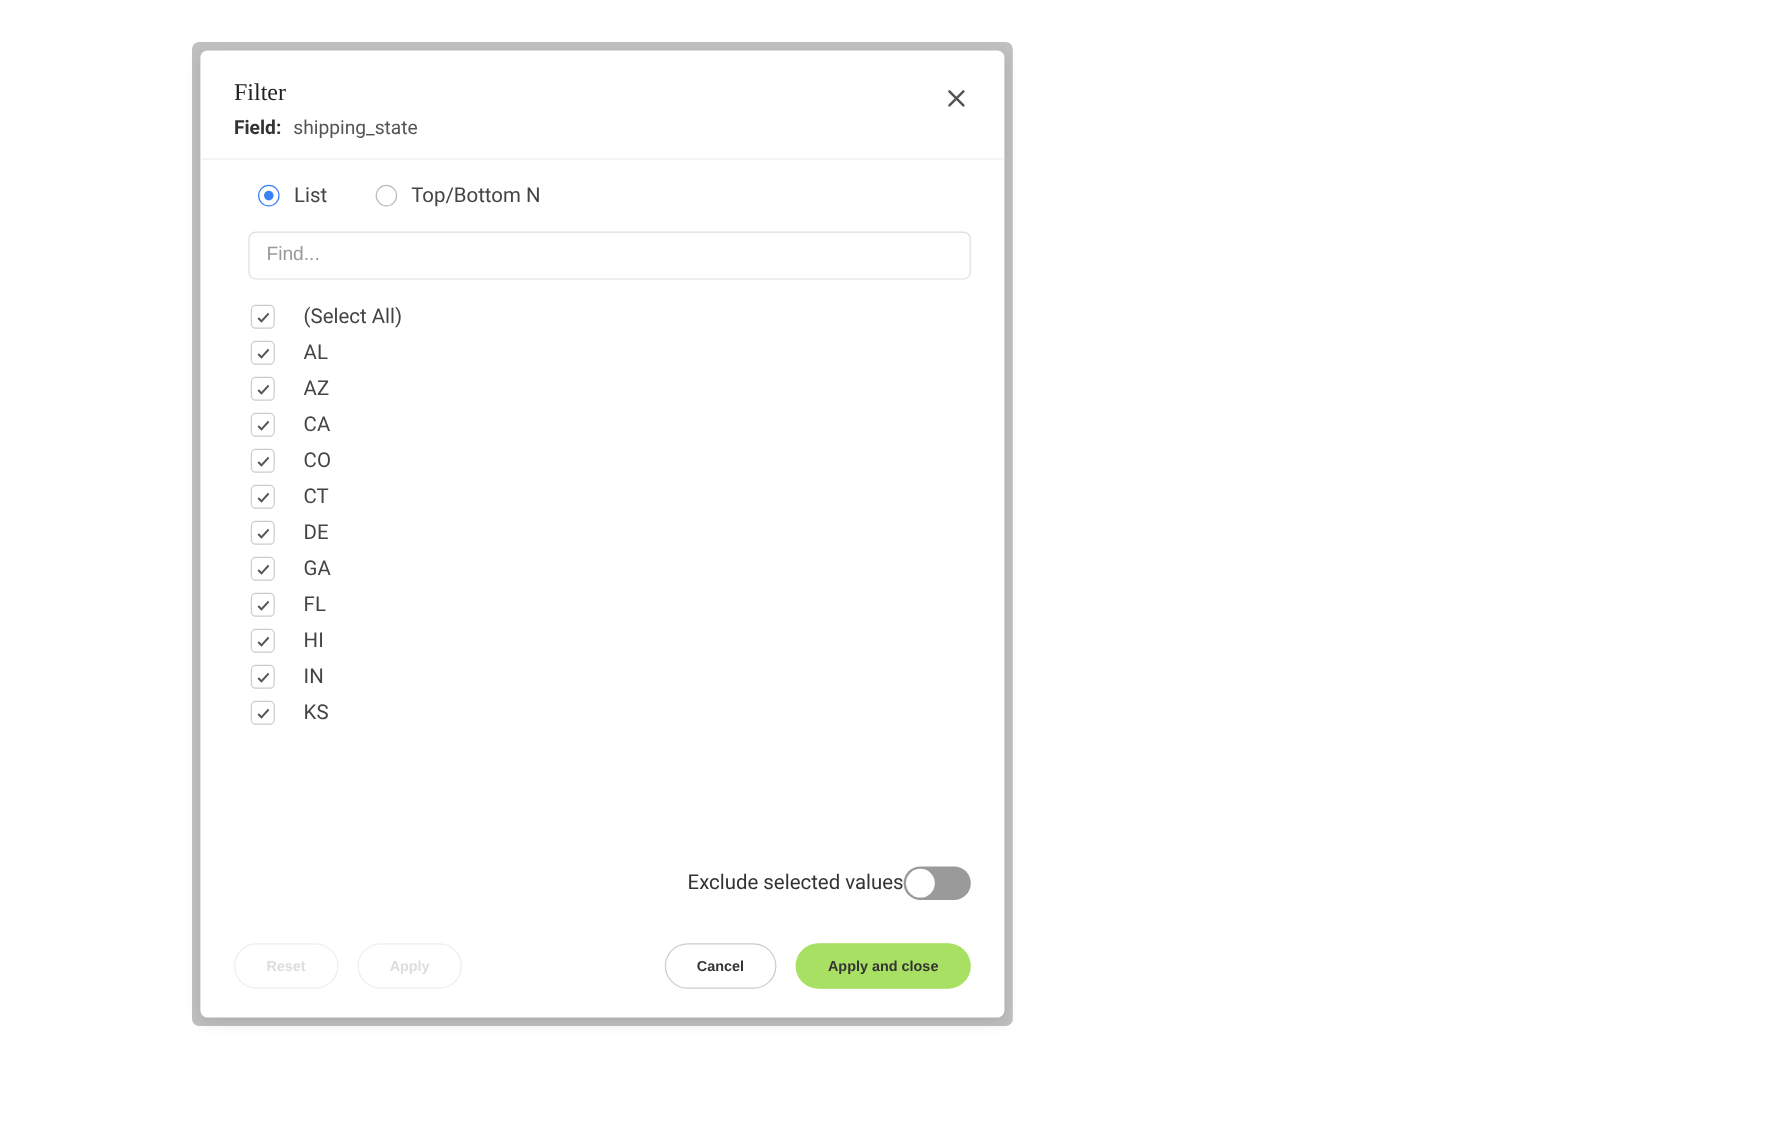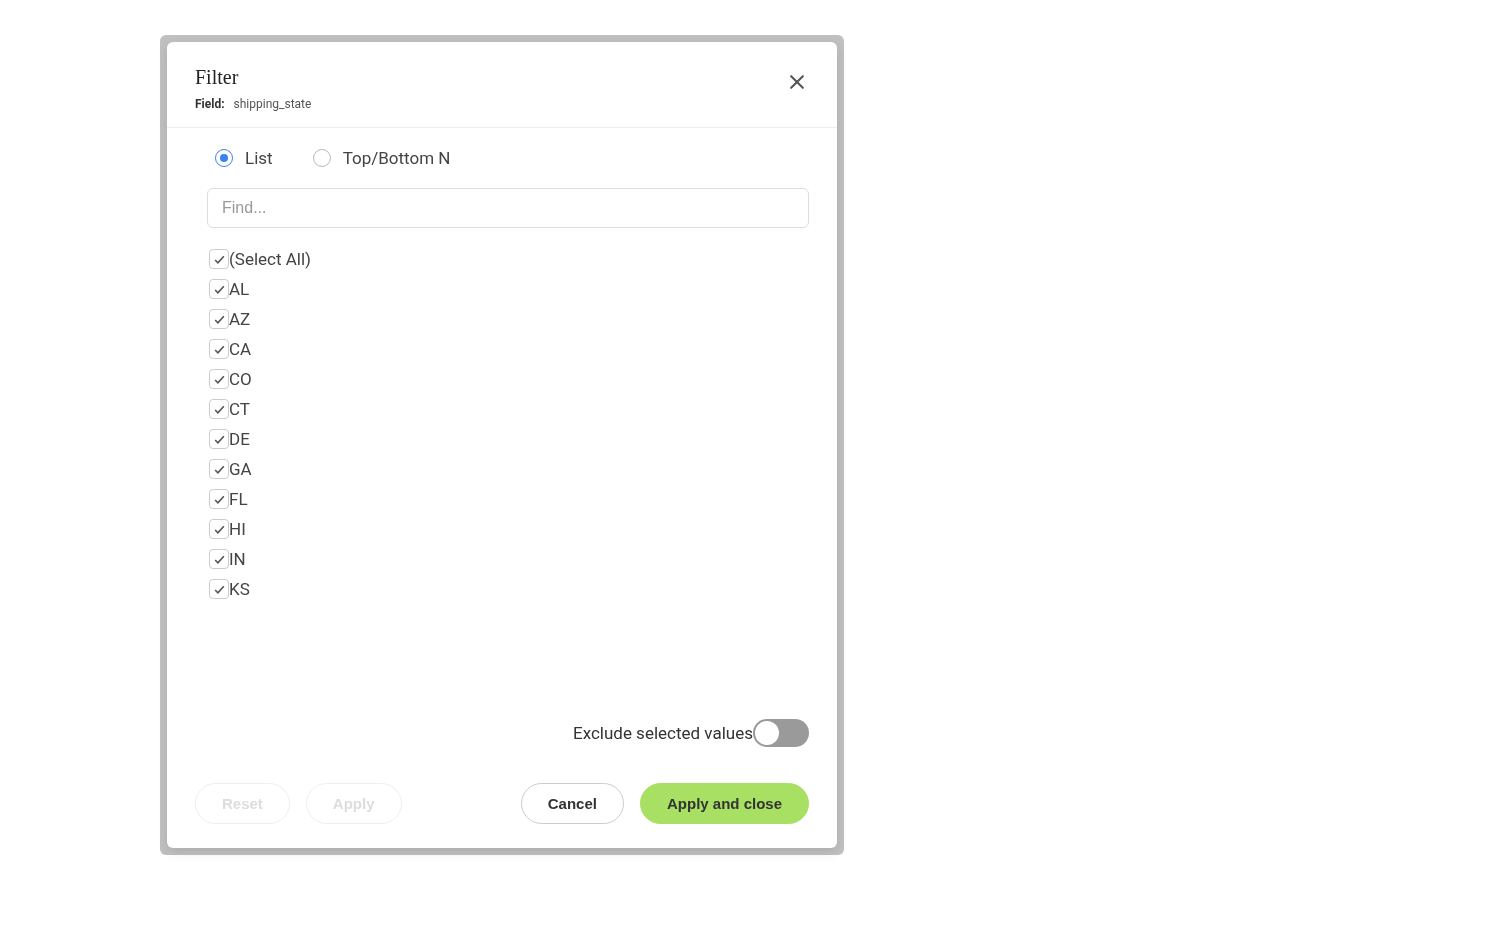--- a/index.html
+++ b/index.html
@@ -39,21 +39,21 @@
       position: relative;
     }
     .modal-title {
       font-family: Georgia, "Times New Roman", serif;
       font-size: 20px;
       font-weight: normal;
       color: #222222;
       margin-bottom: 8px;
     }
     .field-row {
-      font-size: 12px;
+      font-size: 16px;
       color: #555555;
     }
     .field-label {
       font-weight: 700;
       color: #333333;
     }
     .field-value {
       font-weight: 400;
       color: #555555;
       margin-left: 6px;
@@ -134,21 +134,21 @@
       color: #999999;
     }
     .checkbox-list {
       flex: 1;
       overflow-y: auto;
       padding-left: 2px;
     }
     .checkbox-item {
       display: flex;
       align-items: center;
-      gap: 0;
+      gap: 24px;
       padding: 5px 0;
       cursor: pointer;
     }
     .checkbox-box {
       width: 20px;
       height: 20px;
       border: 1.5px solid #cccccc;
       border-radius: 4px;
       display: flex;
       align-items: center;
@@ -196,21 +196,21 @@
     }
     .modal-footer {
       padding: 16px 28px 24px 28px;
       display: flex;
       gap: 16px;
       align-items: center;
     }
     .btn {
       padding: 11px 26px;
       border-radius: 22px;
-      font-size: 15px;
+      font-size: 12px;
       font-weight: 600;
       cursor: pointer;
       border: 1.5px solid transparent;
       background: #ffffff;
     }
     .btn-disabled {
       border-color: #eeeeee;
       color: #dddddd;
       cursor: not-allowed;
     }

